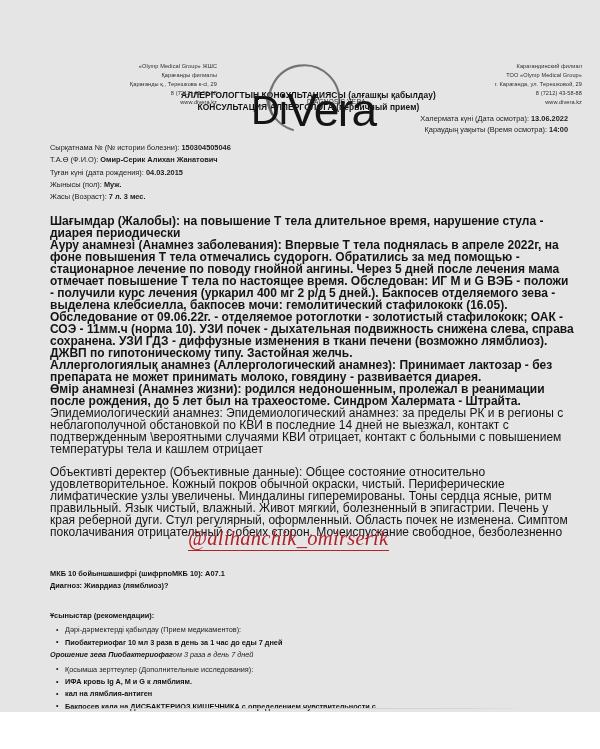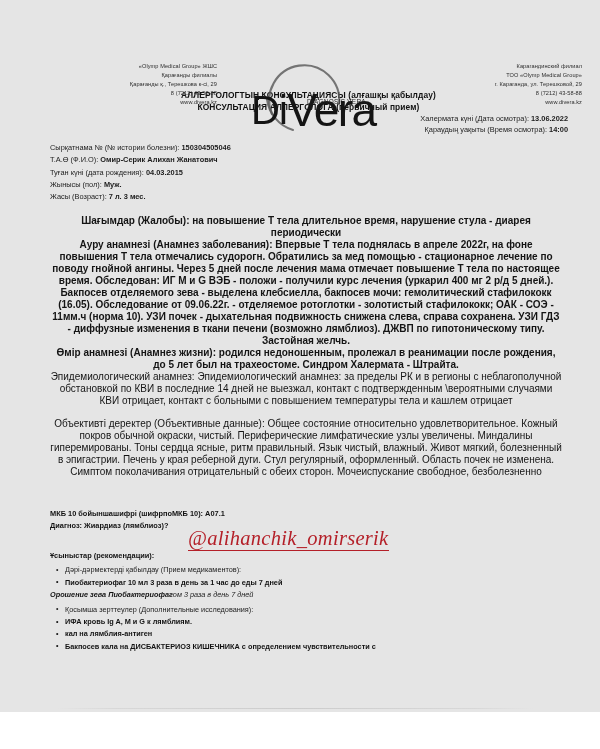--- a/index.html
+++ b/index.html
@@ -105,24 +105,24 @@
     padding-left: 50px;
     font-size: 7.4px;
     line-height: 12.4px;
     color: #1c1c1c;
   }
   .patient-block .val { font-weight: bold; }
 
   
   .body-block {
     margin-top: 11px;
-    padding: 0 38px 0 50px;
-    font-size: 10px;
+    padding: 0 26px 0 50px;
+    font-size: 12px;
     line-height: 12.0px;
-    text-align: center;
+    text-align: left;
     color: #141414;
   }
   .para {
     margin-bottom: 0px;
     font-weight: bold;
   }
   .para.regular { font-weight: normal; }
 
   
   .watermark {
@@ -258,20 +258,21 @@
     </div>
     <div>
       <span>Жасы (Возраст):</span>
       <span class="val">7 л. 3 мес.</span>
     </div>
   </div>
 
   <div class="body-block">
     <div class="para">Шағымдар (Жалобы): на повышение Т тела длительное время, нарушение стула - диарея периодически</div>
     <div class="para">Ауру анамнезі (Анамнез заболевания):  Впервые Т тела поднялась в апреле 2022г, на фоне повышения Т тела отмечались судорогн. Обратились за мед помощью - стационарное лечение по поводу гнойной ангины. Через 5 дней после лечения мама отмечает повышение Т тела по настоящее время. Обследован: ИГ М и G ВЭБ - положи - получили курс лечения (уркарил 400 мг 2 р/д 5 дней.). Бакпосев отделяемого зева - выделена клебсиелла, бакпосев мочи: гемолитический стафилококк (16.05). Обследование от 09.06.22г. - отделяемое ротоглотки - золотистый стафилококк; ОАК - СОЭ - 11мм.ч (норма 10). УЗИ почек - дыхательная подвижность снижена слева, справа сохранена. УЗИ ГДЗ - диффузные изменения в ткани печени (возможно лямблиоз). ДЖВП по гипотоническому типу. Застойная желчь.</div>
+    <div class="para">Аллергологиялық анамнез (Аллергологический анамнез):  Принимает лактозар - без препарата не может принимать молоко, говядину - развивается диарея.</div>
     <div class="para">Өмір анамнезі (Анамнез жизни):  родился недоношенным, пролежал в реанимации после рождения, до 5 лет был на трахеостоме. Синдром Халермата - Штрайта.</div>
     <div class="para regular">Эпидемиологический анамнез:  Эпидемиологический анамнез: за пределы РК и в регионы с неблагополучной обстановкой по КВИ в последние 14 дней не выезжал, контакт с подтвержденным \вероятными случаями КВИ отрицает, контакт с больными с повышением температуры тела и кашлем отрицает</div>
   </div>
 
   <div class="body-block" style="margin-top:11px;">
     <div class="para regular">Объективті деректер (Объективные данные): Общее состояние относительно удовлетворительное. Кожный покров обычной окраски, чистый.  Периферические лимфатические узлы  увеличены. Миндалины гиперемированы.   Тоны сердца ясные, ритм правильный. Язык чистый, влажный. Живот мягкий, болезненный в эпигастрии. Печень у края реберной дуги. Стул регулярный, оформленный. Область почек не изменена. Симптом поколачивания отрицательный с обеих сторон. Мочеиспускание свободное, безболезненно</div>
   </div>
 
   <div class="watermark">@alihanchik_omirserik</div>
 

